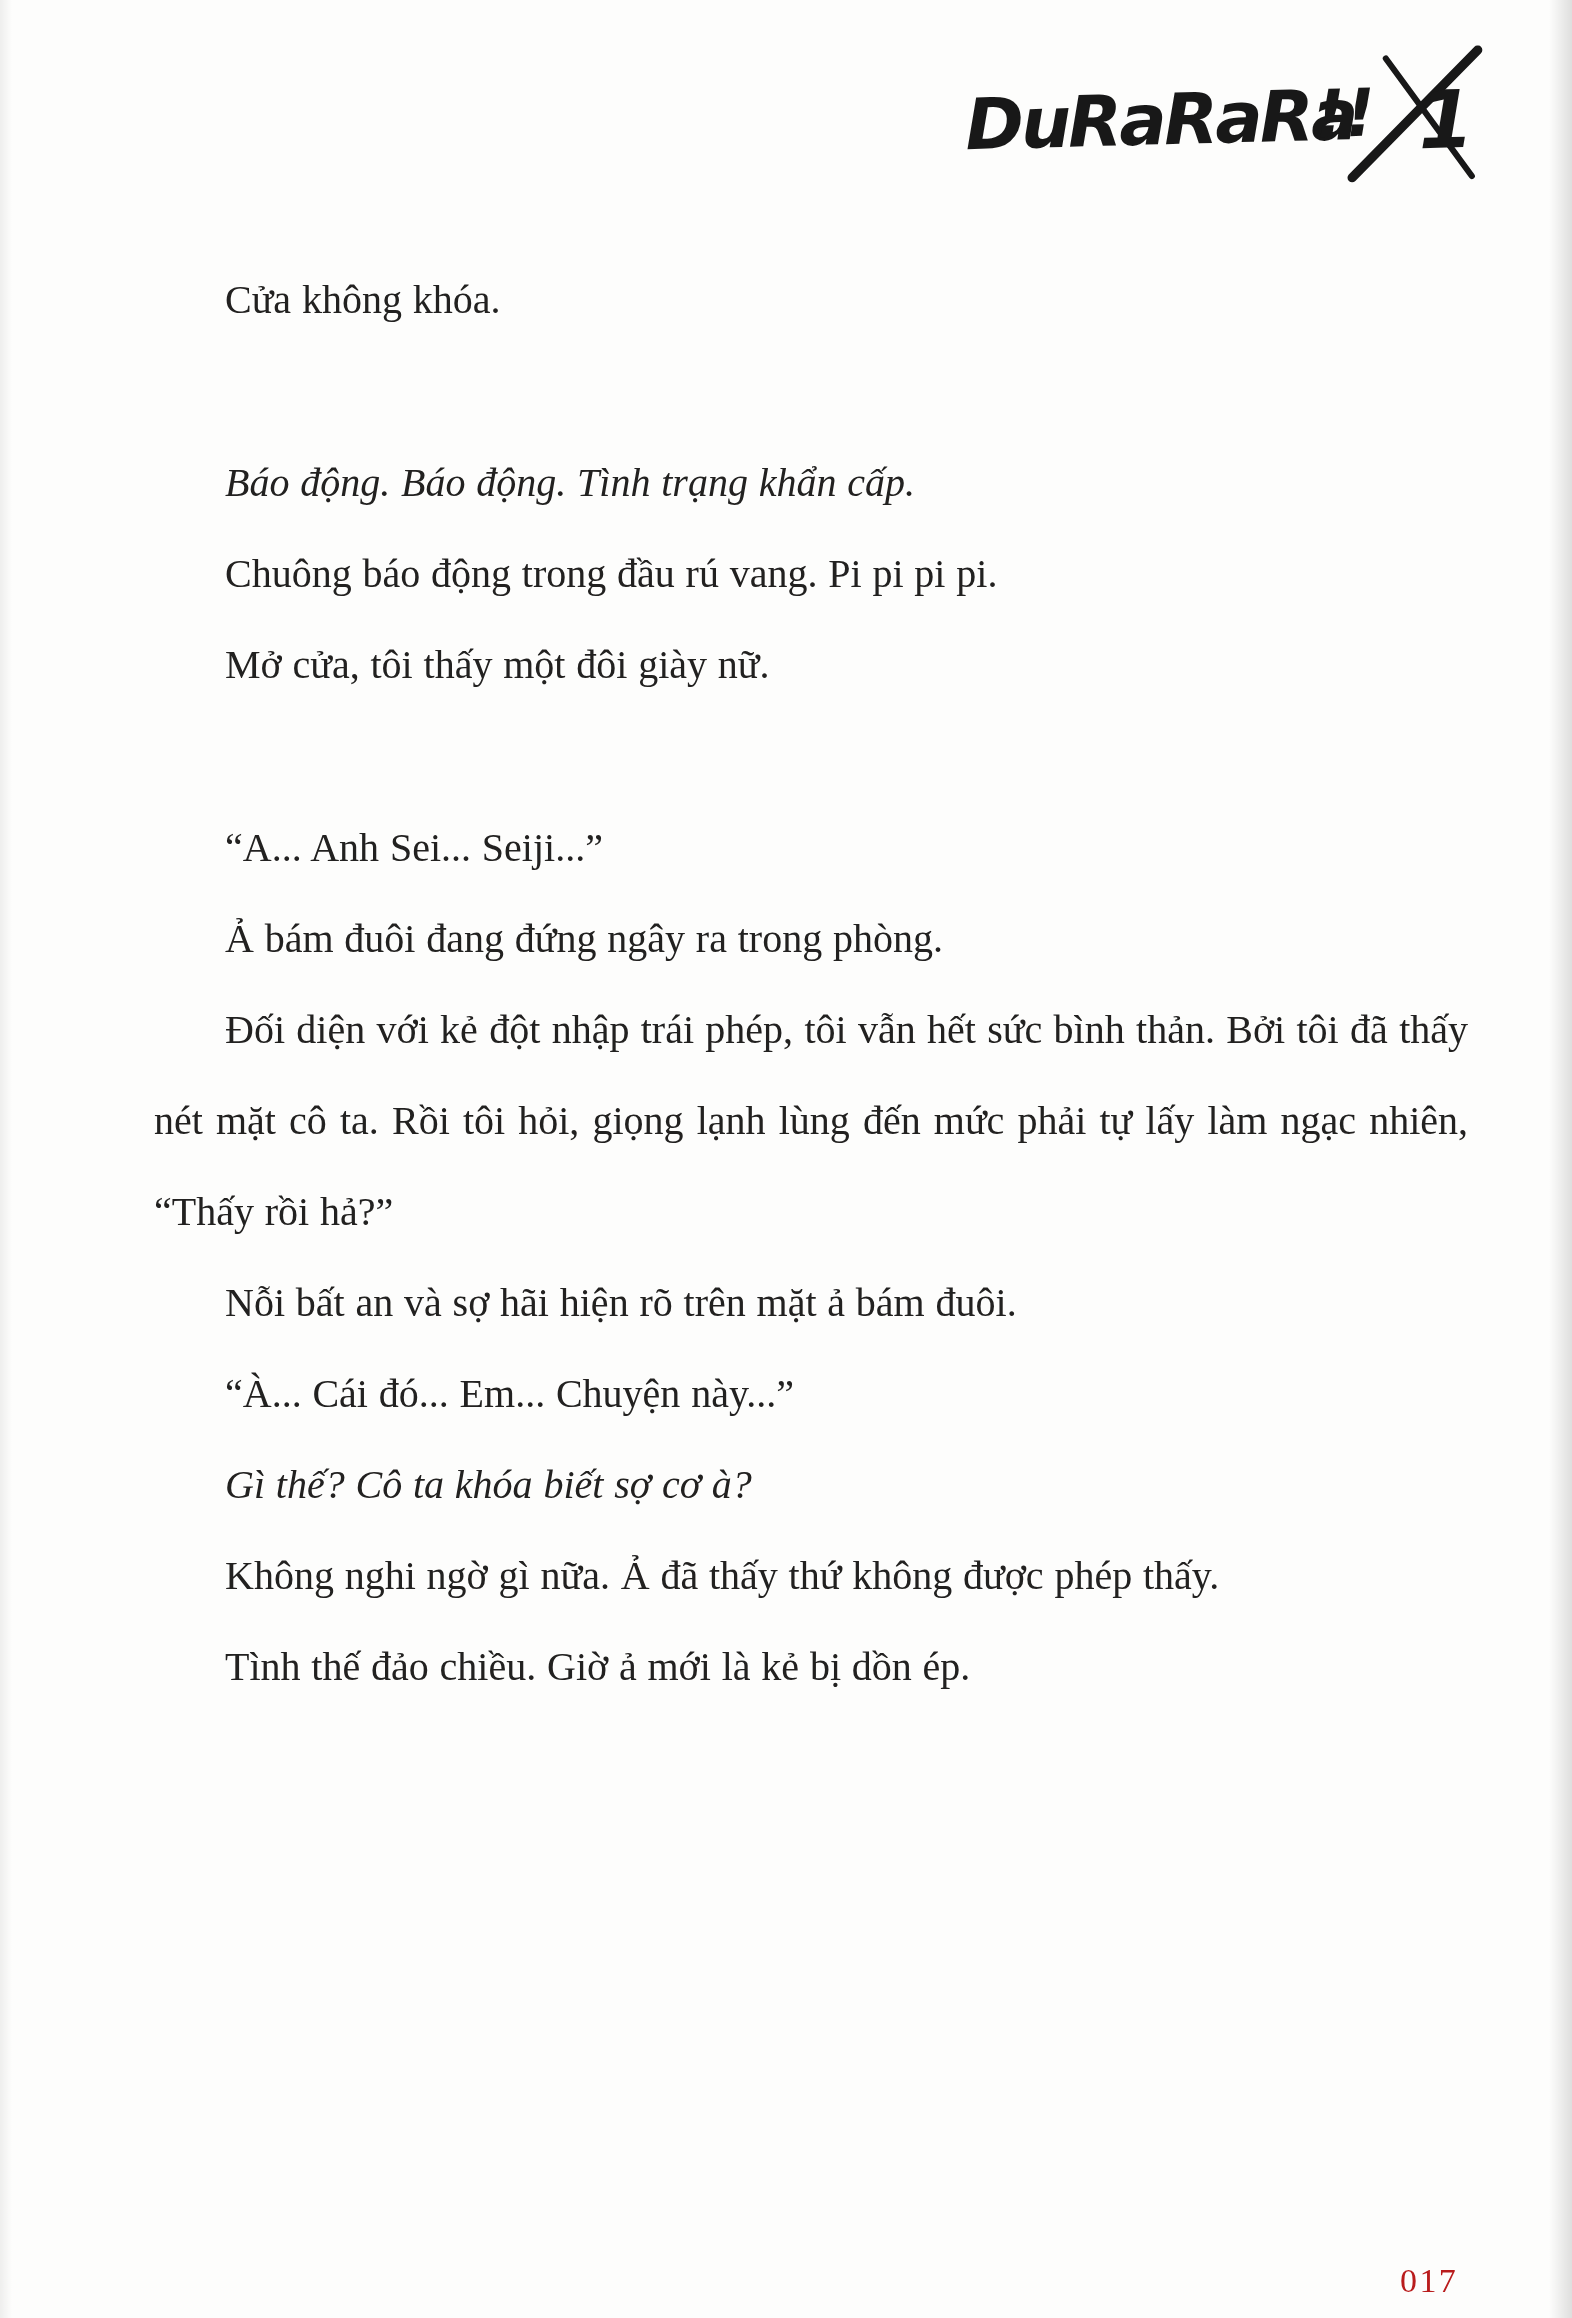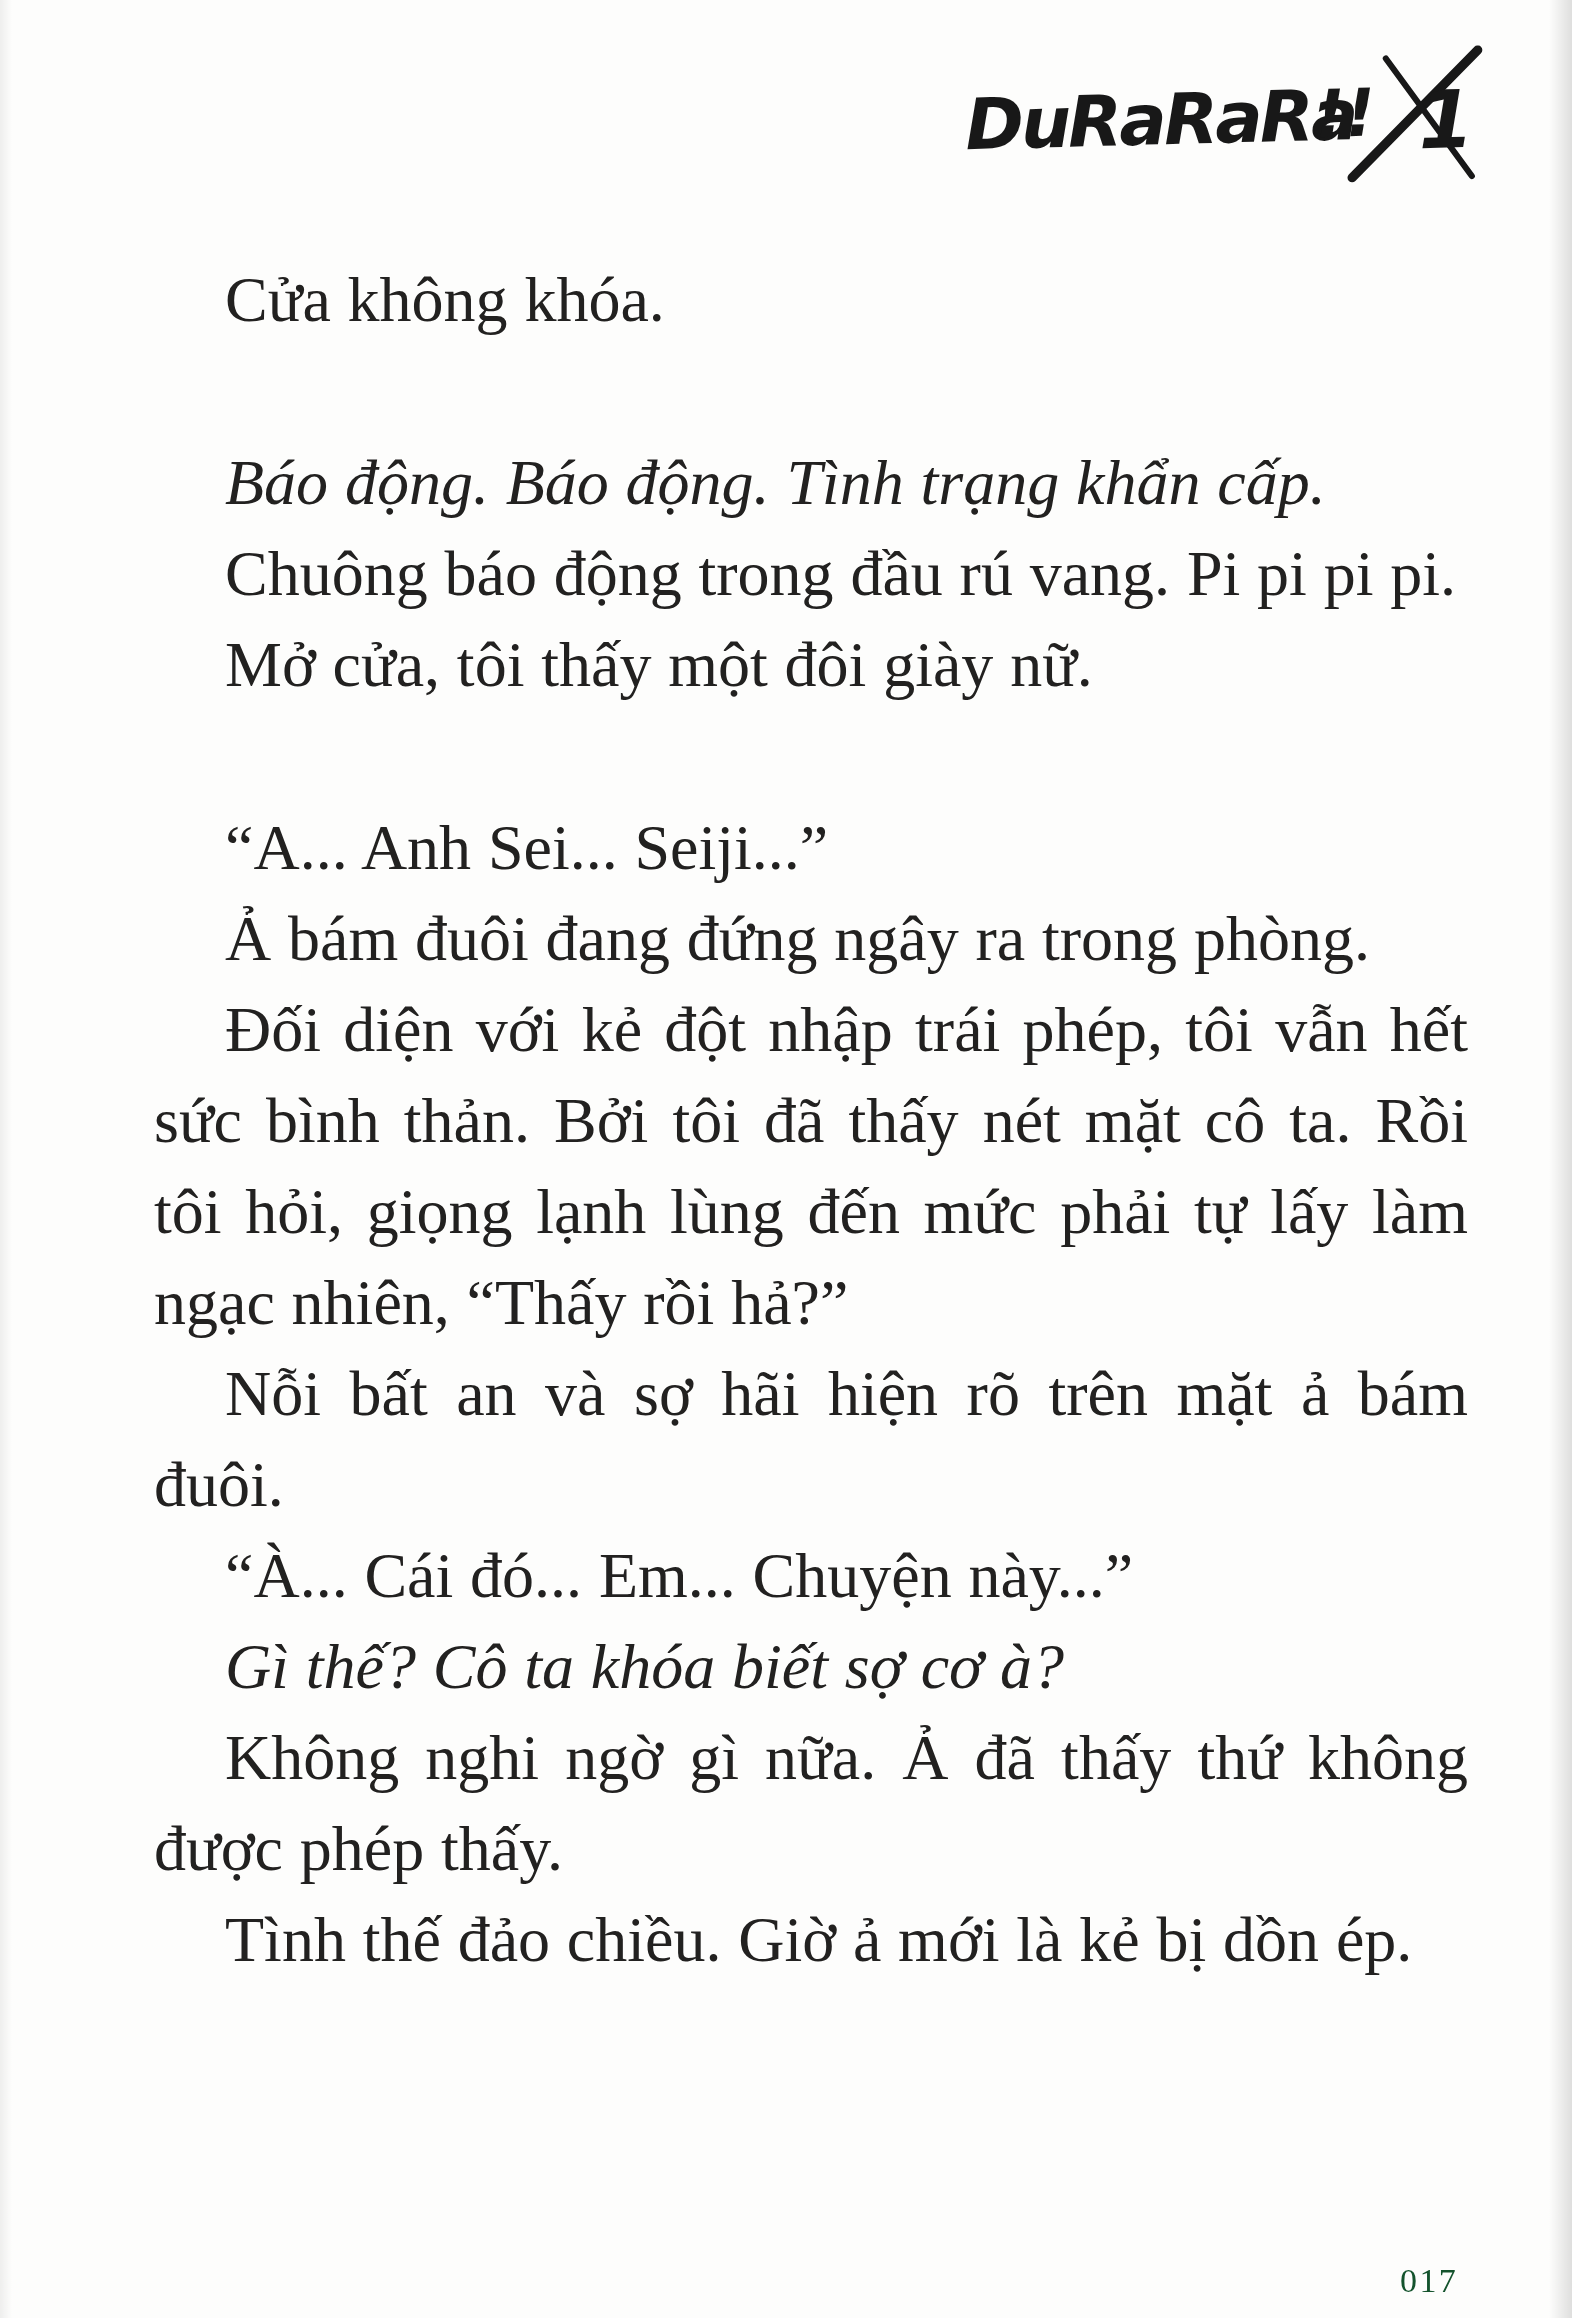--- a/index.html
+++ b/index.html
@@ -69,38 +69,38 @@
     .text-body {
       position: absolute;
       left: 154px;
       top: 254px;
       width: 1314px;
       text-align: justify;
     }
     p.para {
       margin: 0;
       text-indent: 71px;
-      font-size: 64px;
+      font-size: 40px;
       line-height: 91px;
       color: #222120;
       word-spacing: 0.8px;
     }
     p.para.space-before {
       margin-top: 92px;
     }
     p.para.italic {
       font-style: italic;
     }
     .page-number {
       position: absolute;
       top: 2262px;
       right: 114px;
       font-size: 34px;
       letter-spacing: 2.3px;
-      color: #14532d;
+      color: #b91c1c;
     }
   </style>
 </head>
 <body>
 
 <div class="page">
 
   <div class="logo-wrap">
     <svg width="531" height="142" viewBox="0 0 690 185">
       <text x="6" y="118" class="logo-text">DuRaRaRa</text>

